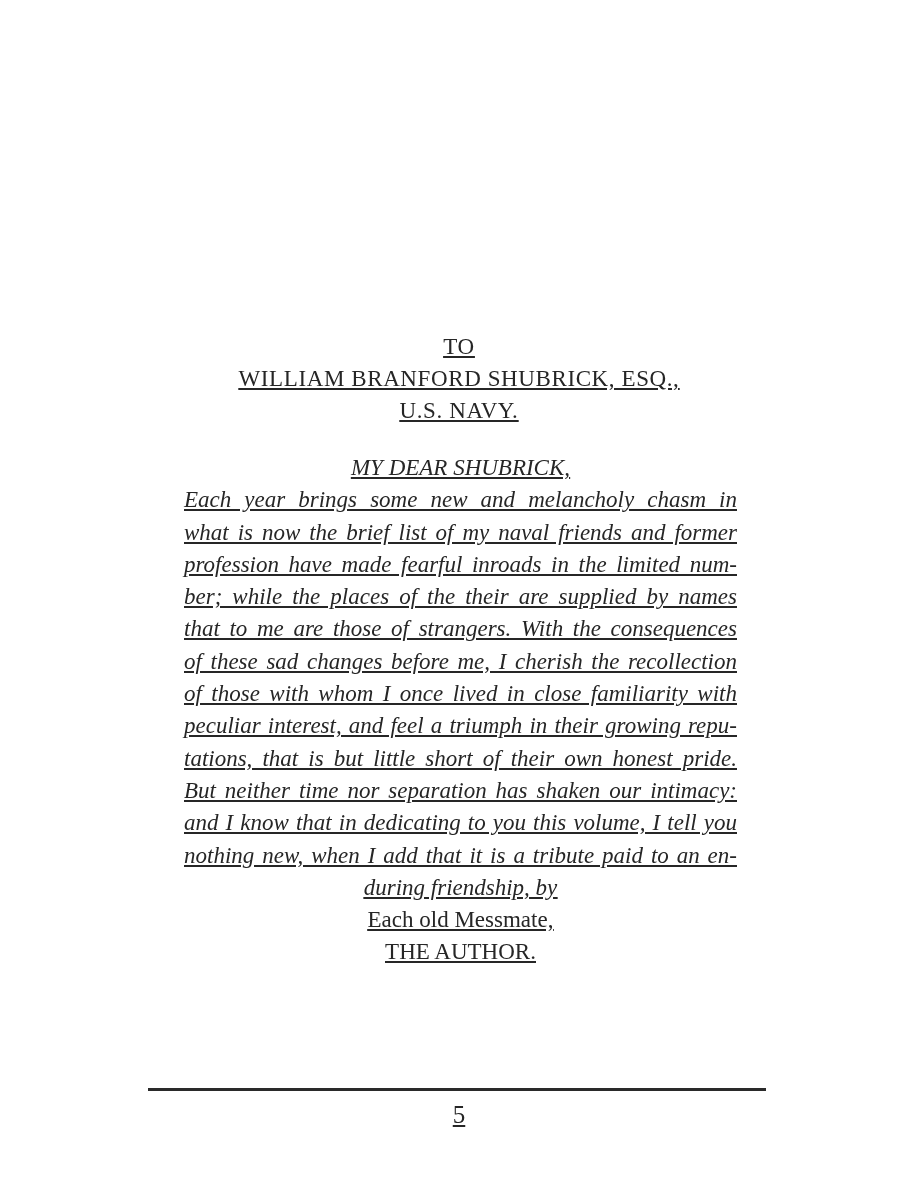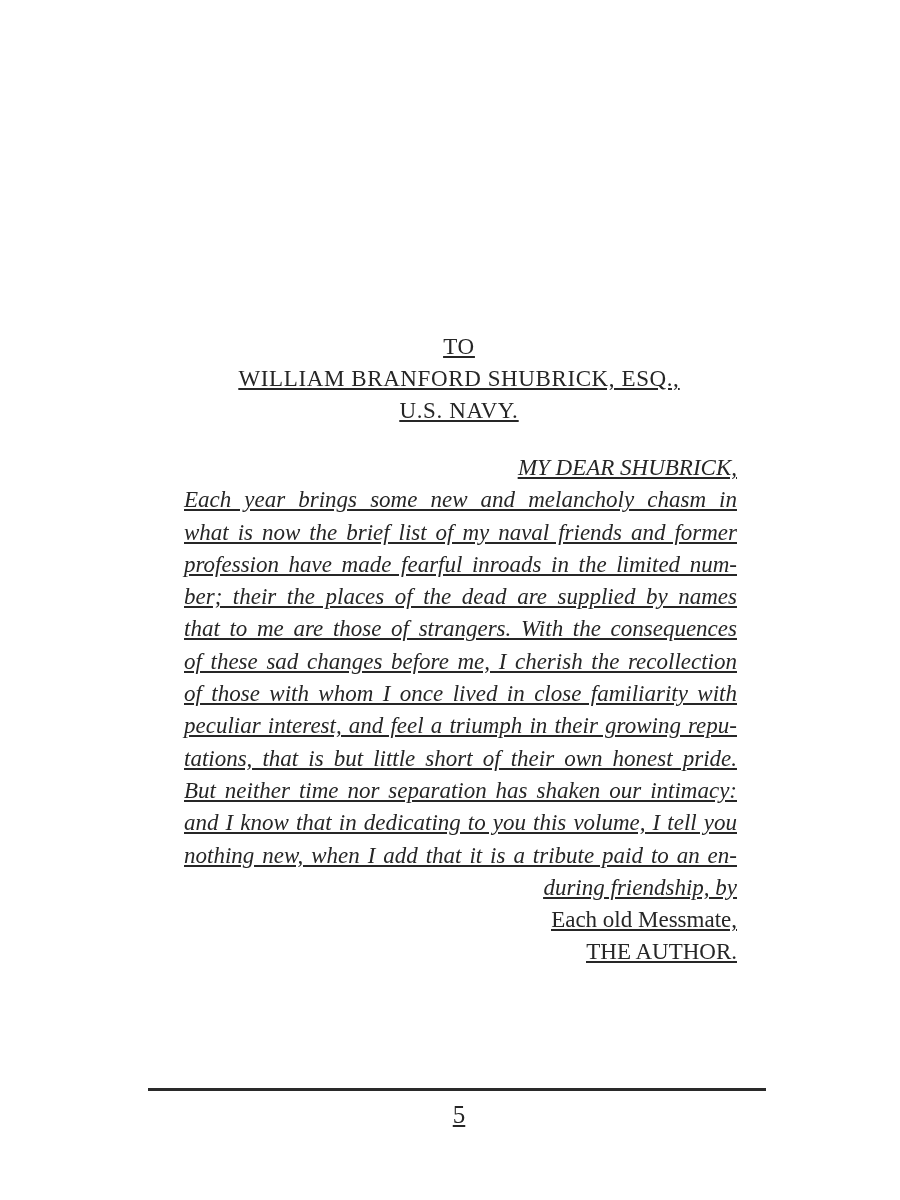--- a/index.html
+++ b/index.html
@@ -27,21 +27,21 @@
     position: absolute;
     top: 443px;
     left: 172px;
     width: 561px;
     font-size: 23px;
     line-height: 30.3px;
   }
   .letter-line {
     font-style: italic;
     white-space: nowrap;
-    text-align: right;
+    text-align: center;
   }
   .letter-line.just {
     white-space: normal;
     text-align: justify;
     text-align-last: justify;
   }
   .letter-line.roman {
     font-style: normal;
   }
   .footer-rule {
@@ -73,21 +73,21 @@
     <div>WILLIAM BRANFORD SHUBRICK, ESQ.,</div>
     <div>U.S. NAVY.</div>
   </header>
 
   <section class="letter">
     <div>
         <div class="letter-line">MY DEAR SHUBRICK,</div>
         <div class="letter-line just">Each year brings some new and melancholy chasm in</div>
         <div class="letter-line just">what is now the brief list of my naval friends and former</div>
         <div class="letter-line just">profession have made fearful inroads in the limited num-</div>
-        <div class="letter-line just">ber; their the places of the dead are supplied by names</div>
+        <div class="letter-line just">ber; while the places of the their are supplied by names</div>
         <div class="letter-line just">that to me are those of strangers. With the consequences</div>
         <div class="letter-line just">of these sad changes before me, I cherish the recollection</div>
         <div class="letter-line just">of those with whom I once lived in close familiarity with</div>
         <div class="letter-line just">peculiar interest, and feel a triumph in their growing repu-</div>
         <div class="letter-line just">tations, that is but little short of their own honest pride.</div>
         <div class="letter-line just">But neither time nor separation has shaken our intimacy:</div>
         <div class="letter-line just">and I know that in dedicating to you this volume, I tell you</div>
         <div class="letter-line just">nothing new, when I add that it is a tribute paid to an en-</div>
         <div class="letter-line">during friendship, by</div>
         <div class="letter-line roman">Each old Messmate,</div>

